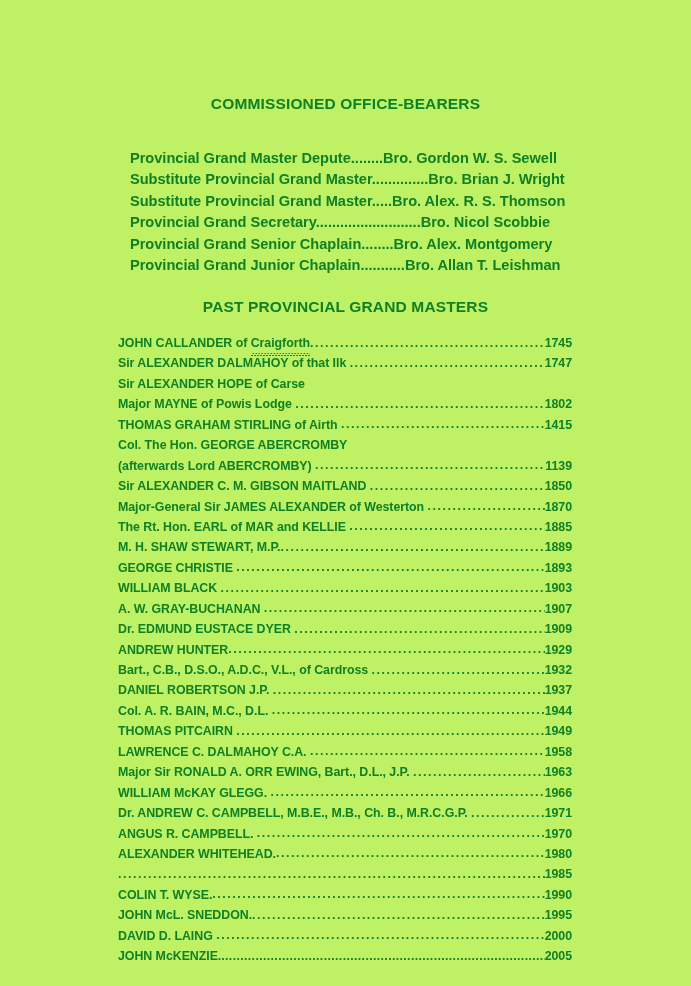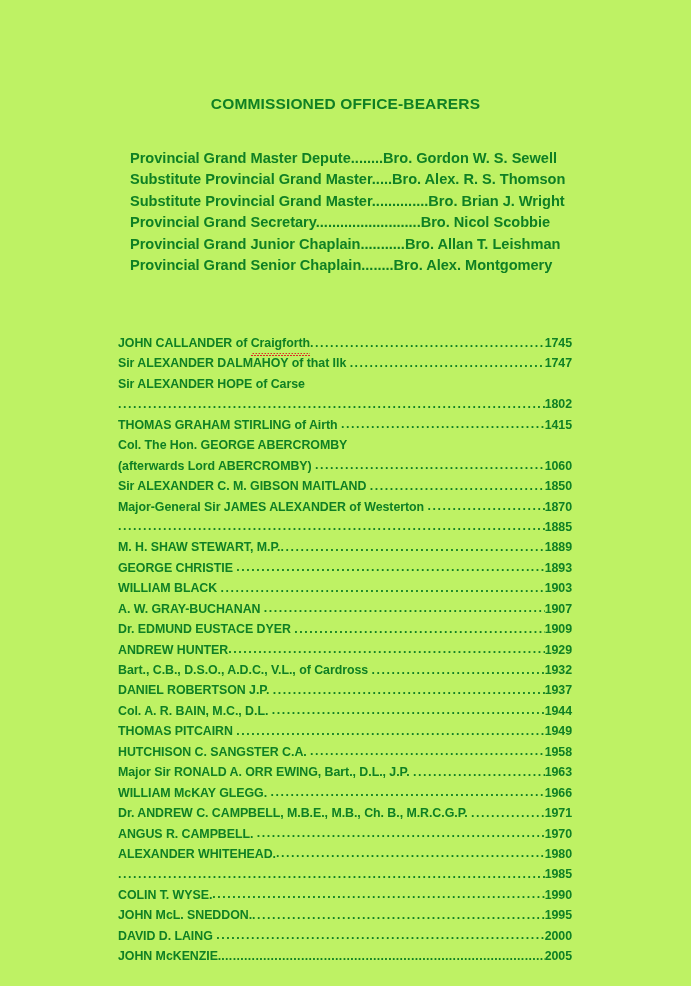--- a/index.html
+++ b/index.html
@@ -142,70 +142,73 @@
 </style>
 </head>
 <body>
 
 <div class="page">
 
   <h1 class="section-heading" id="heading-commissioned">COMMISSIONED OFFICE-BEARERS</h1>
 
   <div class="officebearers">
       <div class="ob-line"><span class="ob-role">Provincial Grand Master Depute</span><span class="ob-dots">........</span><span class="ob-name">Bro. Gordon W. S. Sewell</span></div>
+      <div class="ob-line"><span class="ob-role">Substitute Provincial Grand Master</span><span class="ob-dots">..............</span><span class="ob-name">Bro. Brian J. Wright</span></div>
       <div class="ob-line"><span class="ob-role">Substitute Provincial Grand Master</span><span class="ob-dots">.....</span><span class="ob-name">Bro. Alex. R. S. Thomson</span></div>
-      <div class="ob-line"><span class="ob-role">Substitute Provincial Grand Master</span><span class="ob-dots">..............</span><span class="ob-name">Bro. Brian J. Wright</span></div>
       <div class="ob-line"><span class="ob-role">Provincial Grand Secretary</span><span class="ob-dots">..........................</span><span class="ob-name">Bro. Nicol Scobbie</span></div>
+      <div class="ob-line"><span class="ob-role">Provincial Grand Senior Chaplain</span><span class="ob-dots">........</span><span class="ob-name">Bro. Alex. Montgomery</span></div>
       <div class="ob-line"><span class="ob-role">Provincial Grand Junior Chaplain</span><span class="ob-dots">...........</span><span class="ob-name">Bro. Allan T. Leishman</span></div>
-      <div class="ob-line"><span class="ob-role">Provincial Grand Senior Chaplain</span><span class="ob-dots">........</span><span class="ob-name">Bro. Alex. Montgomery</span></div>
     </div>
 
+  <h1 class="section-heading" id="heading-past-pgms">PAST PROVINCIAL GRAND MASTERS</h1>
 
   <div class="pgm-list">
       <div class="pgm-row">
         <span class="pgm-name">JOHN CALLANDER of <span class="sp wave">Craigforth</span></span>
         <span class="pgm-leader">...........................................................................................................................................</span>
         <span class="pgm-year">1745</span>
       </div>
       <div class="pgm-row">
         <span class="pgm-name">Sir ALEXANDER DALMAHOY of that Ilk </span>
         <span class="pgm-leader">...........................................................................................................................................</span>
         <span class="pgm-year">1747</span>
       </div>
       <div class="pgm-row noyear">
         <span class="pgm-name">Sir ALEXANDER HOPE of Carse</span>
       </div>
       <div class="pgm-row">
+        <span class="pgm-name">Major MAYNE of Powis Lodge </span>
         <span class="pgm-leader">...........................................................................................................................................</span>
         <span class="pgm-year">1802</span>
       </div>
       <div class="pgm-row">
         <span class="pgm-name">THOMAS GRAHAM STIRLING of Airth </span>
         <span class="pgm-leader">...........................................................................................................................................</span>
         <span class="pgm-year">1415</span>
       </div>
       <div class="pgm-row noyear">
         <span class="pgm-name">Col. The Hon. GEORGE ABERCROMBY</span>
       </div>
       <div class="pgm-row">
         <span class="pgm-name">(afterwards Lord ABERCROMBY) </span>
         <span class="pgm-leader">...........................................................................................................................................</span>
-        <span class="pgm-year">1060</span>
+        <span class="pgm-year">1139</span>
       </div>
       <div class="pgm-row">
         <span class="pgm-name">Sir ALEXANDER C. M. GIBSON MAITLAND </span>
         <span class="pgm-leader">...........................................................................................................................................</span>
         <span class="pgm-year">1850</span>
       </div>
       <div class="pgm-row">
         <span class="pgm-name">Major-General Sir JAMES ALEXANDER of Westerton </span>
         <span class="pgm-leader">...........................................................................................................................................</span>
         <span class="pgm-year">1870</span>
       </div>
       <div class="pgm-row">
+        <span class="pgm-name">The Rt. Hon. EARL of MAR and KELLIE </span>
         <span class="pgm-leader">...........................................................................................................................................</span>
         <span class="pgm-year">1885</span>
       </div>
       <div class="pgm-row">
         <span class="pgm-name">M. H. SHAW STEWART, M.P.</span>
         <span class="pgm-leader">...........................................................................................................................................</span>
         <span class="pgm-year">1889</span>
       </div>
       <div class="pgm-row">
         <span class="pgm-name">GEORGE CHRISTIE </span>
@@ -246,21 +249,21 @@
         <span class="pgm-name">Col. A. R. BAIN, M.C., D.L. </span>
         <span class="pgm-leader">...........................................................................................................................................</span>
         <span class="pgm-year">1944</span>
       </div>
       <div class="pgm-row">
         <span class="pgm-name">THOMAS PITCAIRN </span>
         <span class="pgm-leader">...........................................................................................................................................</span>
         <span class="pgm-year">1949</span>
       </div>
       <div class="pgm-row">
-        <span class="pgm-name">HUTCHISON C. SANGSTER C.A. </span>
+        <span class="pgm-name">LAWRENCE C. DALMAHOY C.A. </span>
         <span class="pgm-leader">...........................................................................................................................................</span>
         <span class="pgm-year">1958</span>
       </div>
       <div class="pgm-row">
         <span class="pgm-name">Major Sir RONALD A. ORR EWING, Bart., D.L., J.P. </span>
         <span class="pgm-leader">...........................................................................................................................................</span>
         <span class="pgm-year">1963</span>
       </div>
       <div class="pgm-row">
         <span class="pgm-name">WILLIAM McKAY GLEGG. </span>

